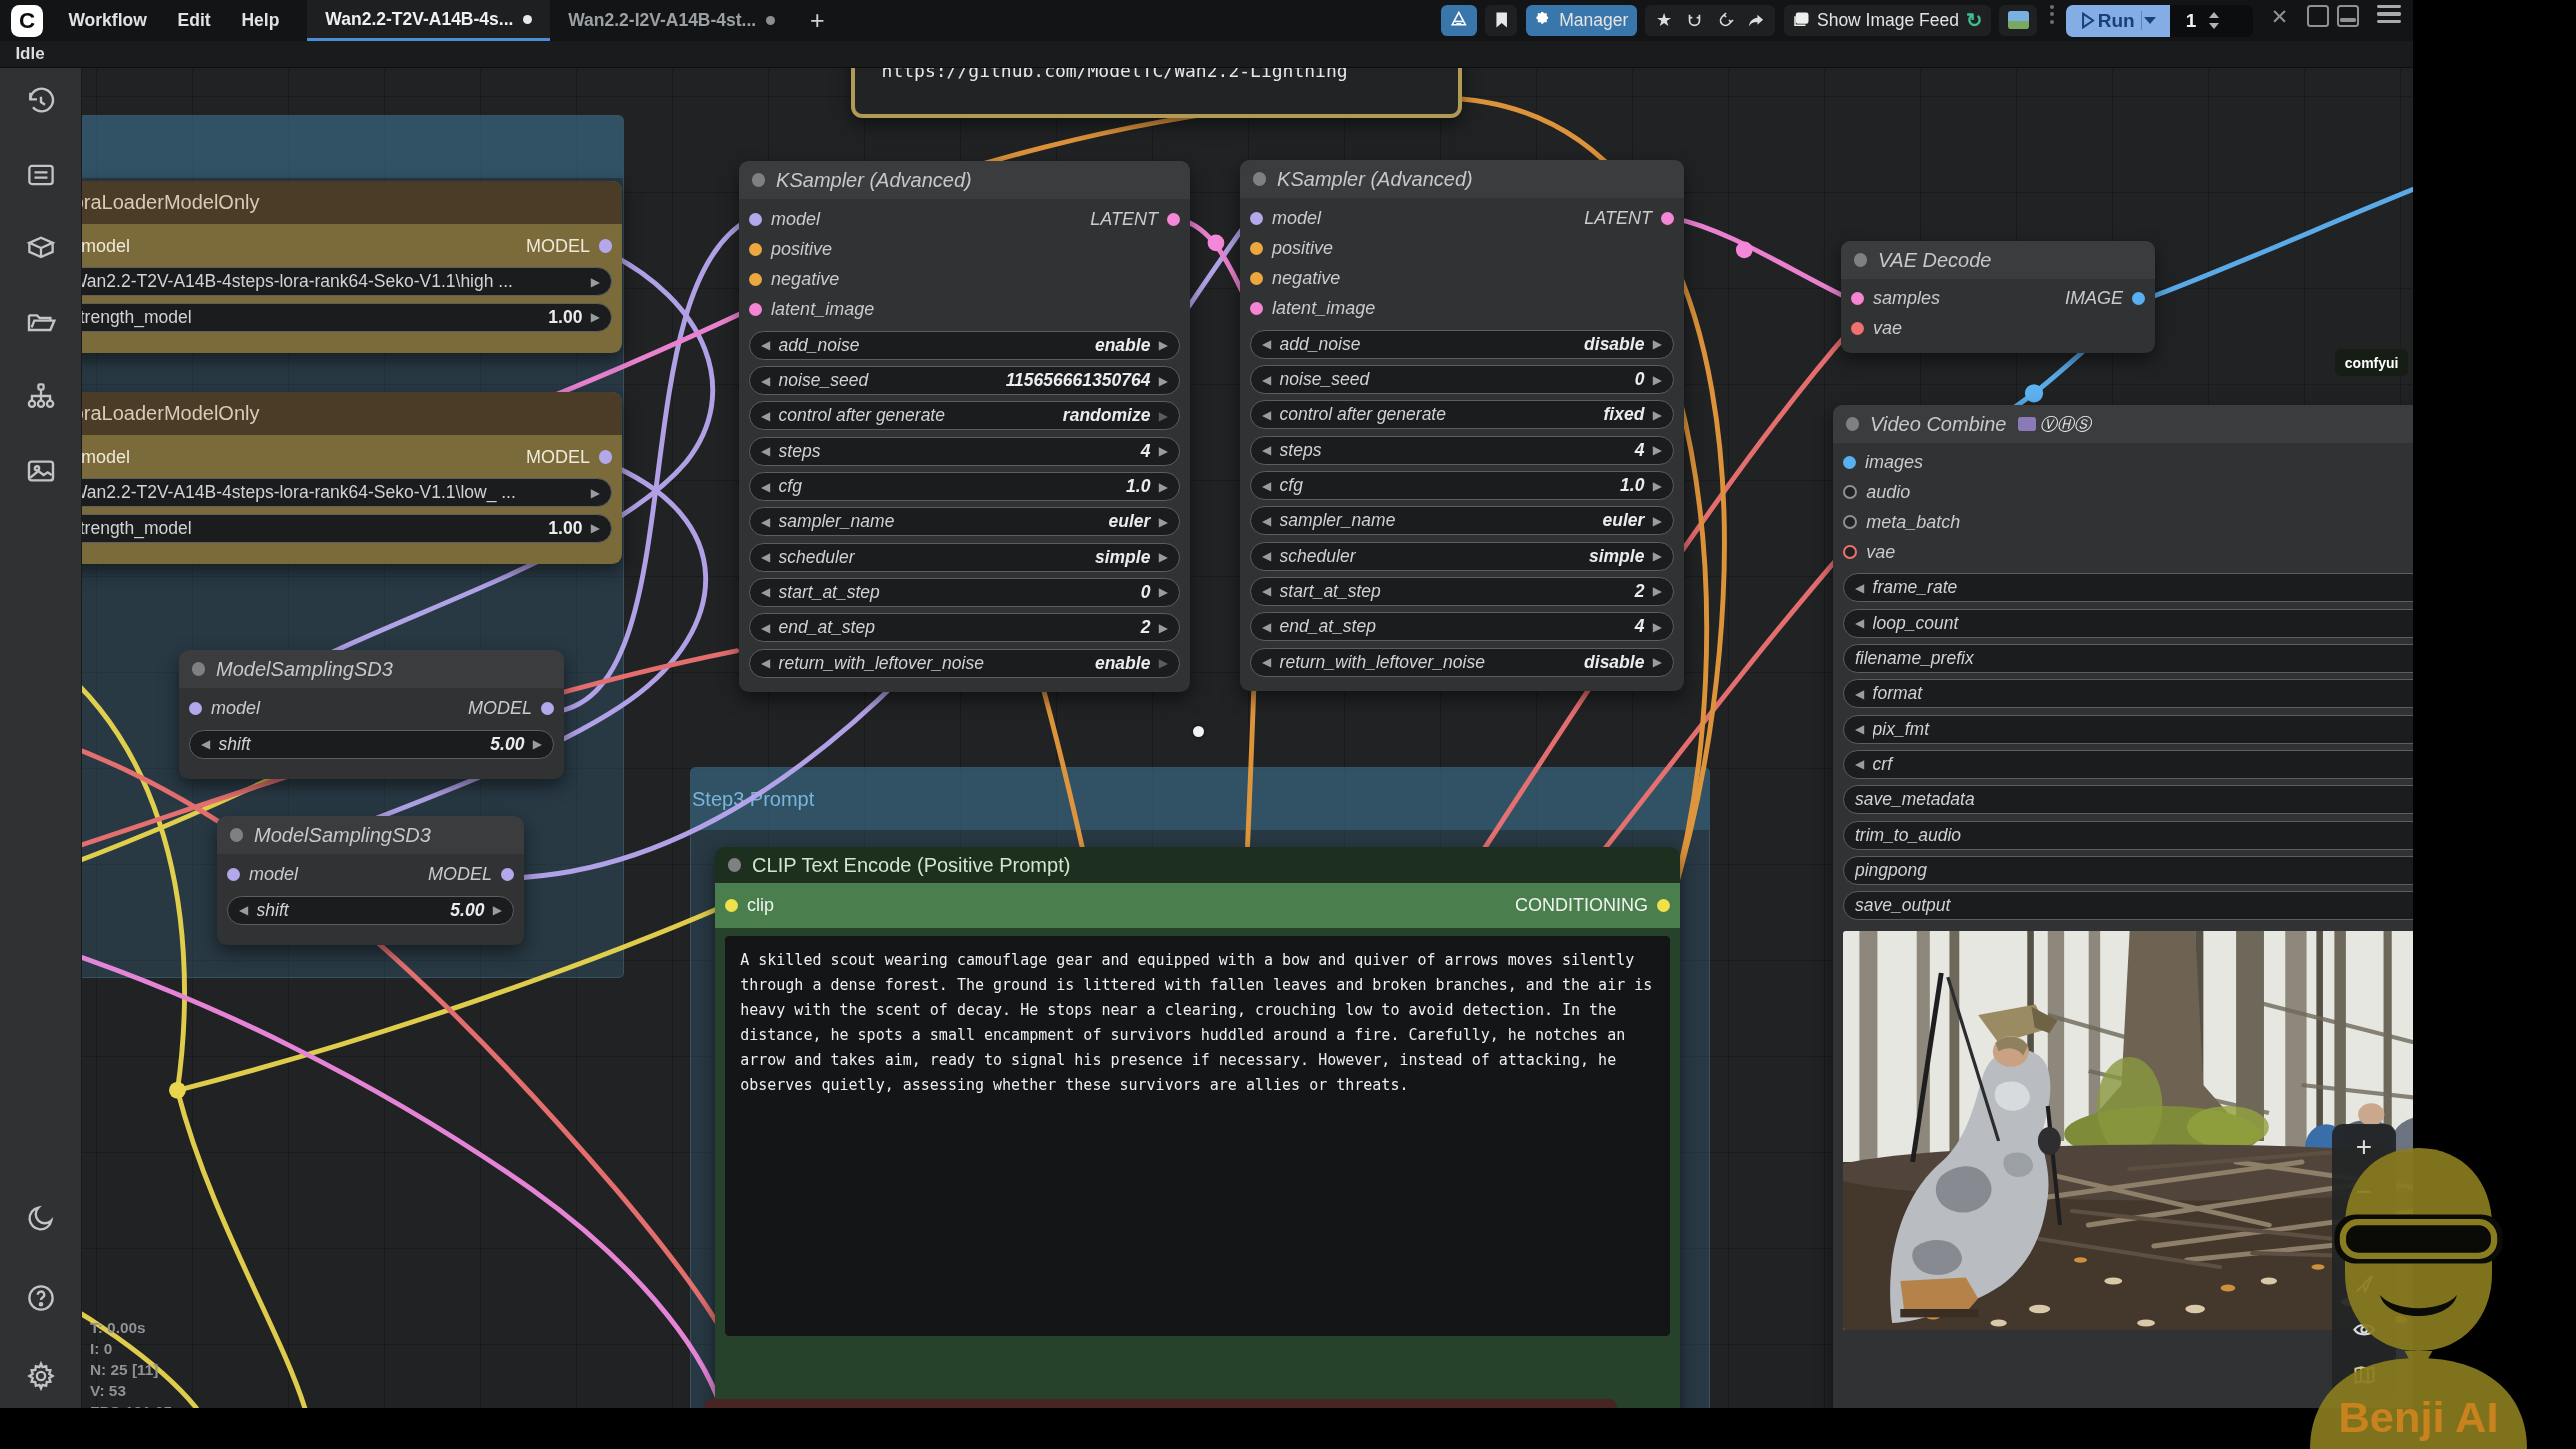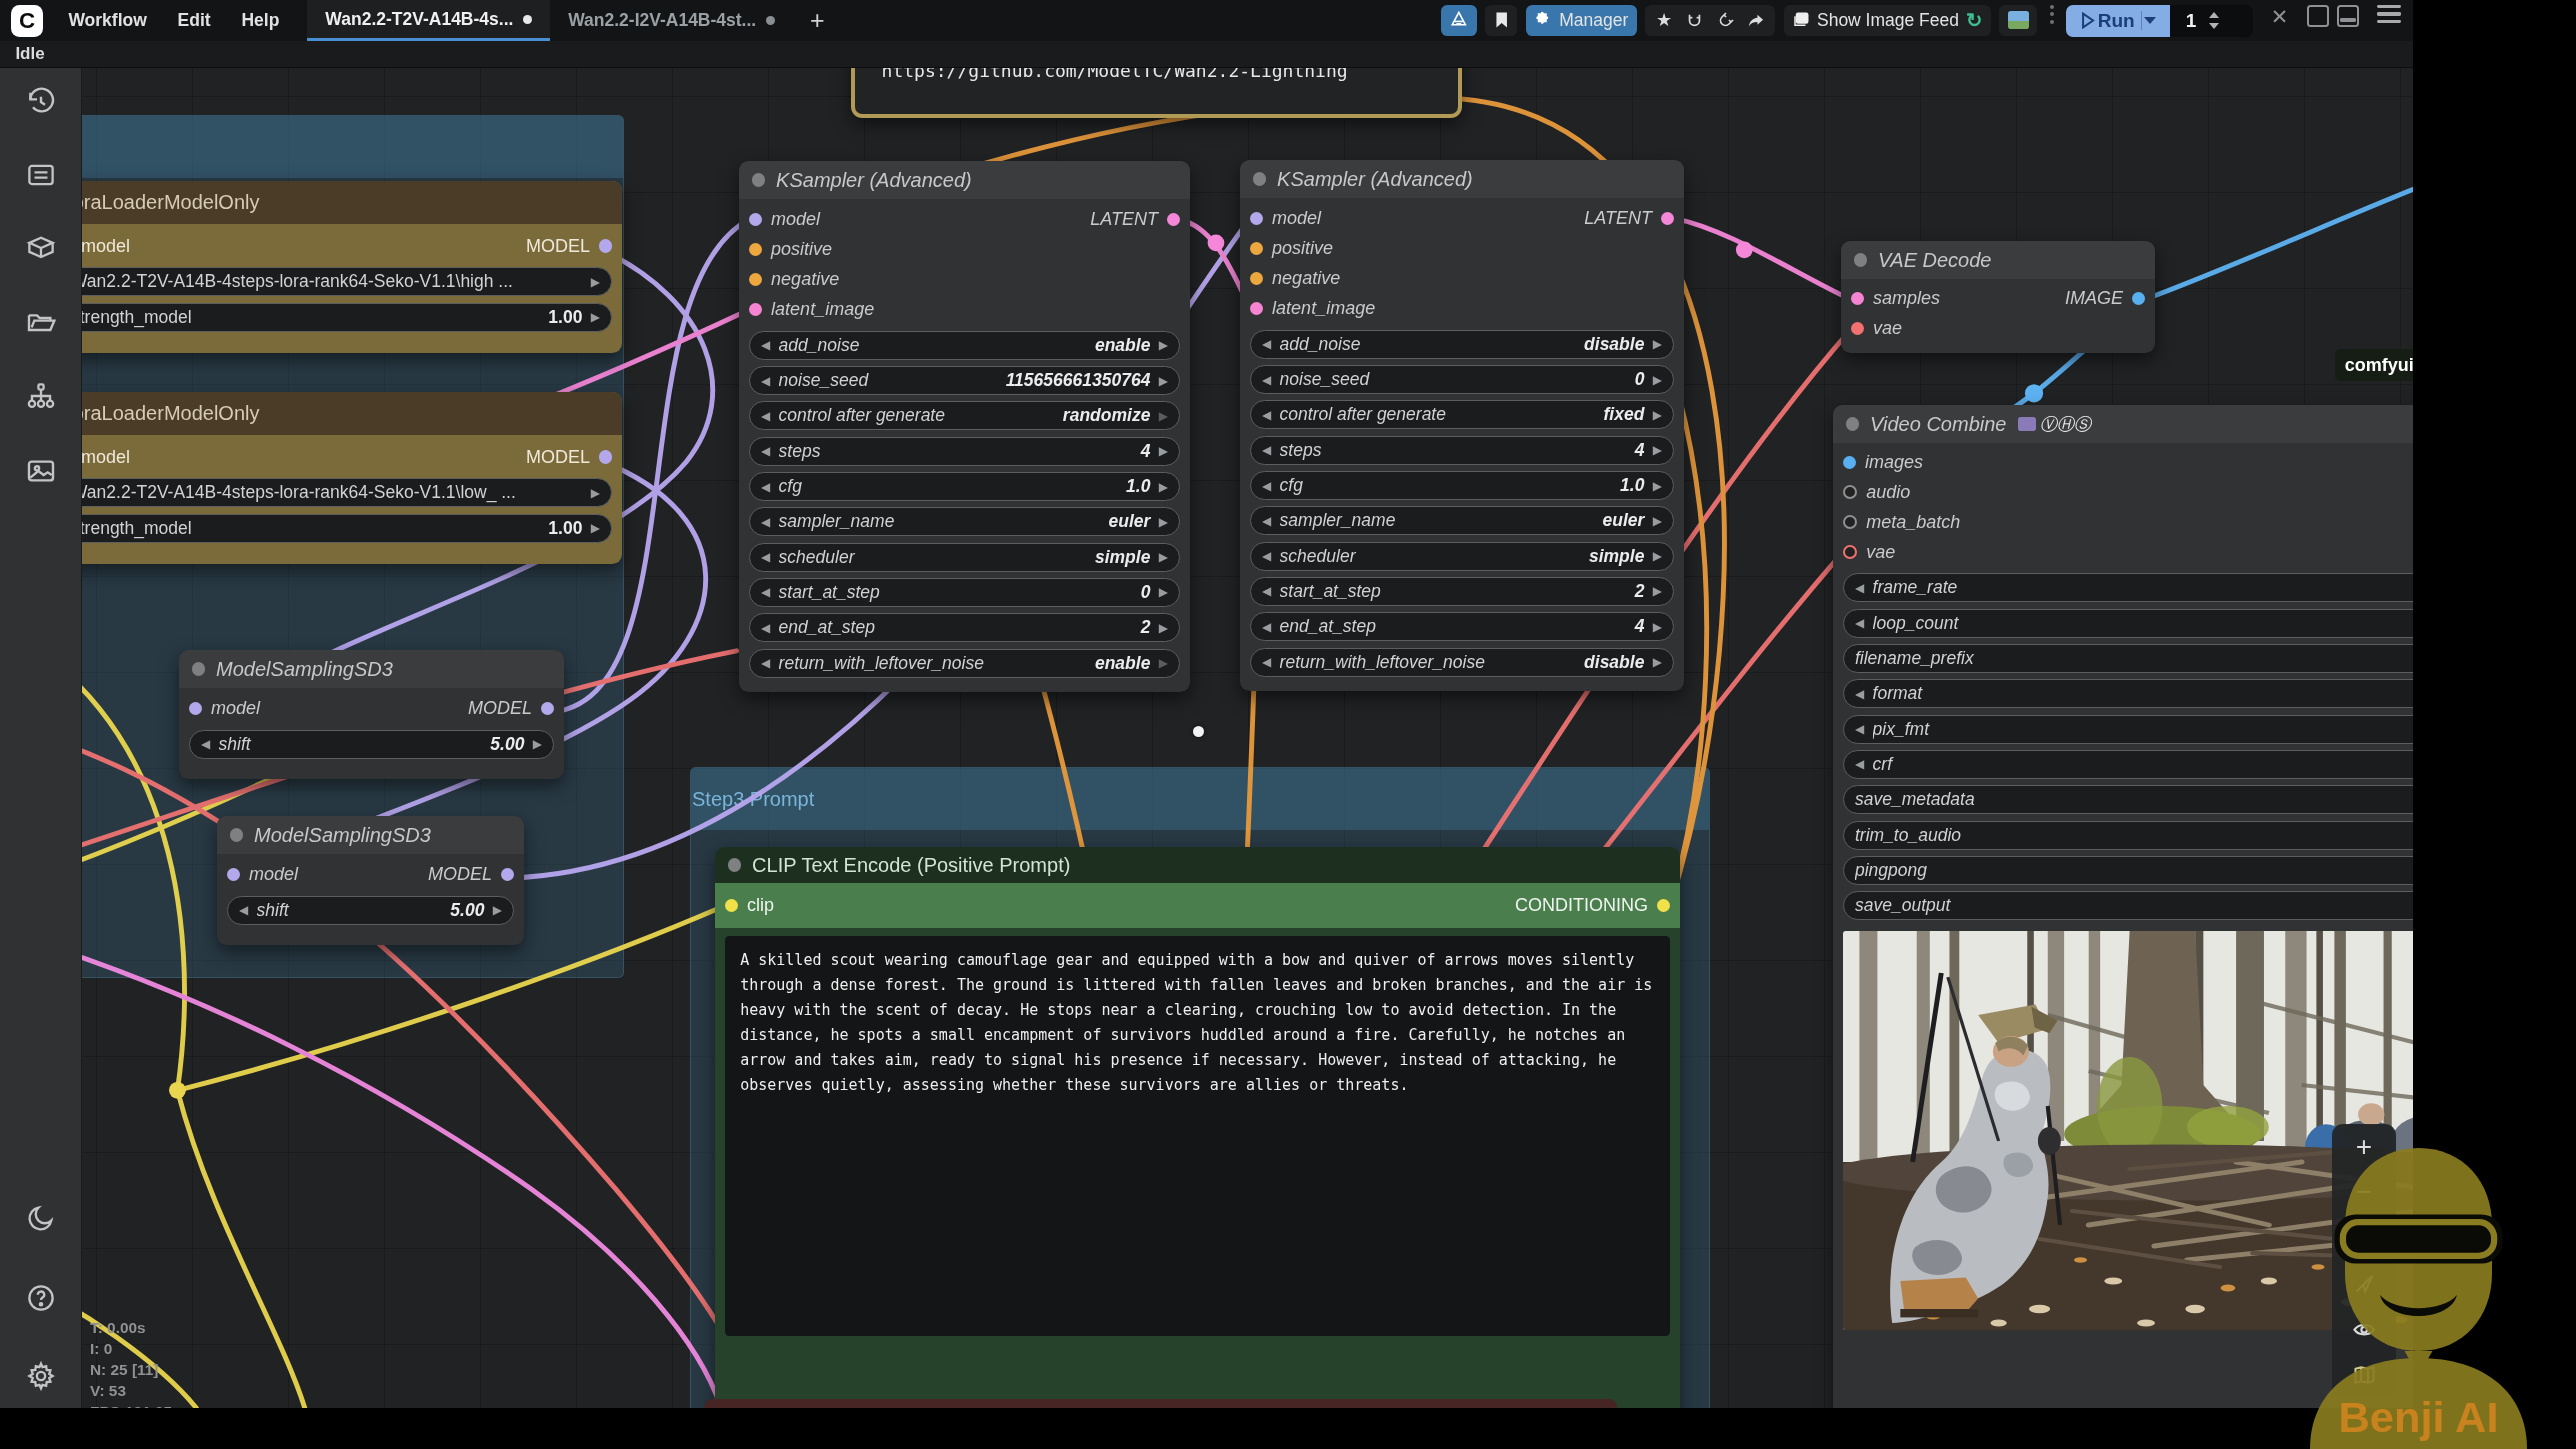--- a/index.html
+++ b/index.html
@@ -75,21 +75,21 @@
   .clipnode{background:#27422a;} .clipnode .ntitle{background:#1d301f;color:#d2e4d2;height:36px;}
   .clipband{height:45px;background:#4a7f4d;display:flex;align-items:center;gap:9px;padding:0 9.8px;
     font-size:18px;color:#f0f4f0;text-align:center;}
   .promptbox{margin:8.4px 9.8px;background:#141517;border-radius:4.2px;padding:11.2px 15.4px;height:377px;
     font-family:"DejaVu Sans Mono",monospace;font-size:15px;line-height:25px;color:#efefef;white-space:pre-wrap;overflow:hidden;}
   
   .note{background:#222325;border:4.2px solid #b09a55;border-radius:11.2px;}
   .note .urlline{font-family:"DejaVu Sans Mono",monospace;color:#e8e8e8;font-size:18px;padding:4.2px 26.6px;}
   .note .dim{color:#5f5f5f;font-size:17px;padding:1.4px 26.6px;}
   
-  .tooltip{position:absolute;background:#151d15;color:#fff;font-weight:bold;font-size:18px;
+  .tooltip{position:absolute;background:#151d15;color:#fff;font-weight:bold;font-size:14px;
     padding:5.6px 9.8px;border-radius:5.6px;z-index:6;text-align:center;}
   .statsbox{position:absolute;left:90px;top:1317px;color:#8f9193;font-size:15.4px;line-height:21px;z-index:6;font-weight:600;}
   .cursor-dot{position:absolute;width:11.2px;height:11.2px;border-radius:50%;background:#f2f2f2;z-index:8;
     box-shadow:0 0 4.2px rgba(0,0,0,.6);}
   .zoombar{position:absolute;left:2332px;top:1124px;width:64px;height:274px;background:rgba(33,35,37,.93);
     border-radius:11.2px;z-index:7;display:flex;flex-direction:column;align-items:center;justify-content:space-around;color:#d8dadc;}
   .blackbar-r{position:absolute;left:2413px;top:0;width:163px;height:1449px;background:#000;z-index:45;}
   .blackbar-b{position:absolute;left:0;top:1408px;width:2576px;height:41px;background:#000;z-index:45;}
   .watermark{position:absolute;left:2268px;top:1134px;width:301px;height:315px;z-index:60;pointer-events:none;}
   .preview{margin:11.2px 0 0 9.8px;height:399px;border-radius:2.8px;overflow:hidden;}

